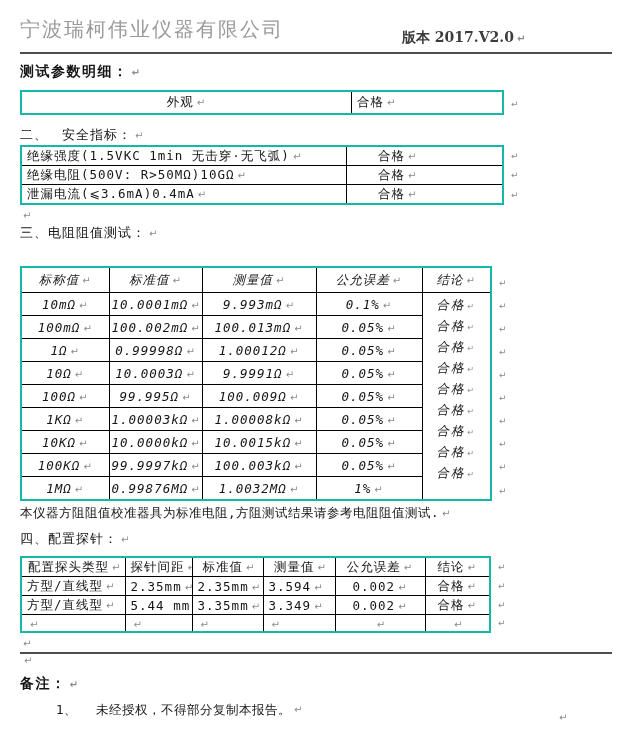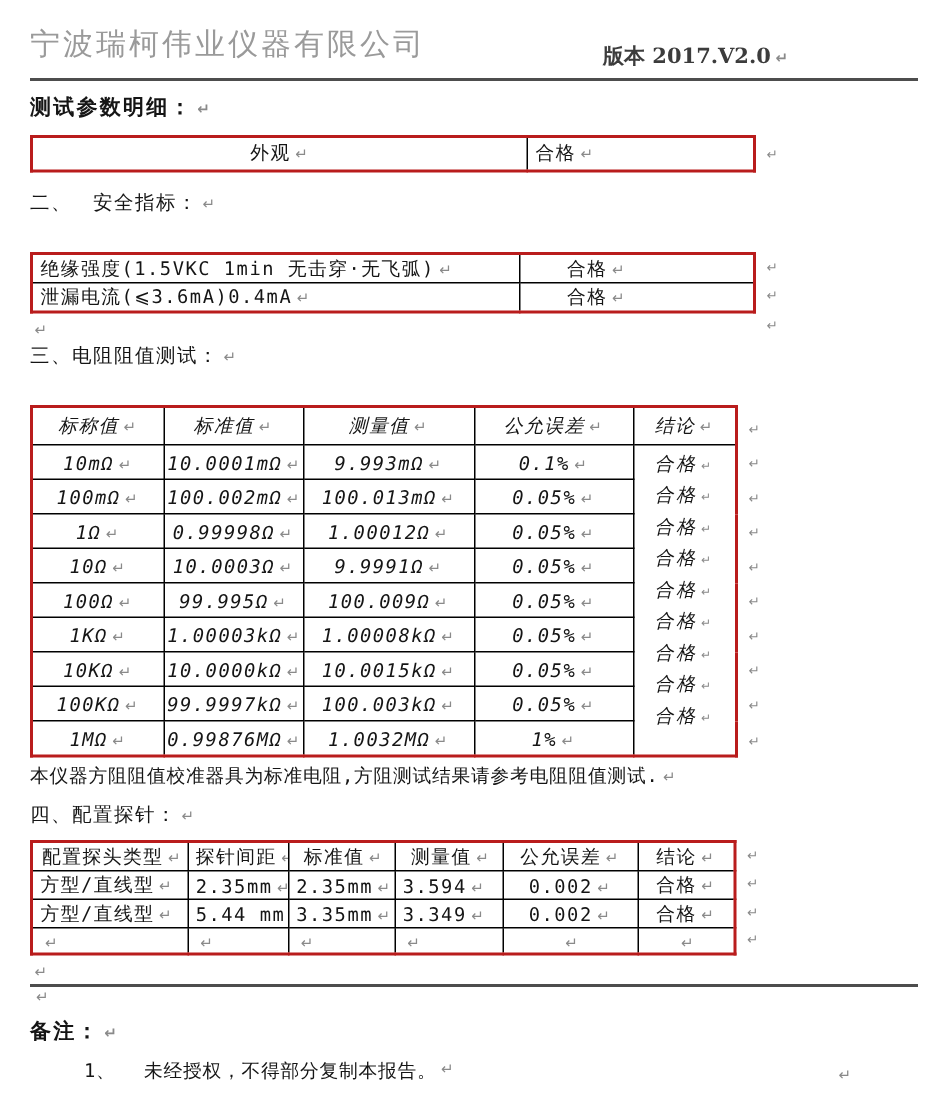--- a/index.html
+++ b/index.html
@@ -25,29 +25,29 @@
   .h-main{margin-top:9px;font-weight:bold;font-size:14px;letter-spacing:1.5px;}
   .sec{margin-top:11px;font-size:13px;letter-spacing:1px;white-space:pre;}
   .note-line{margin-top:4px;font-size:12.5px;letter-spacing:0.5px;}
   .pm{color:#8a8a8a;font-size:10px;margin-left:3px;font-family:"DejaVu Sans",sans-serif;}
   .pm.cm{font-size:8px;margin-left:2px;}
   .pm.out{position:absolute;font-size:9px;}
   .pm.solo{display:inline-block;}
 
   
   .tblwrap{position:relative;width:505px;}
-  table{border-collapse:collapse;border:2px solid #b91c1c;table-layout:fixed;}
+  table{border-collapse:collapse;border:2px solid #14b8a6;table-layout:fixed;}
   td,th{border:1px solid #000;padding:0 2px;font-weight:normal;font-size:12.5px;
         letter-spacing:1px;overflow:hidden;white-space:nowrap;}
   .l{text-align:left;padding-left:5px;}
   .c{text-align:center;}
   #t1{width:484px;margin-top:9px;}
   #t1 td{height:21px;}
   #t1 .col-a{width:325px;}
-  #t2{width:484px;margin-top:24px;}
+  #t2{width:484px;margin-top:1px;}
   #t2 td{height:18px;}
   #t2 .res{text-align:center;padding-right:55px;}
   #t3{width:470px;margin-top:24px;font-style:italic;}
   #t3 th{height:24px;text-align:center;}
   #t3 td{height:22px;text-align:center;}
   #t4{width:469px;margin-top:8px;}
   #t4 th{height:18px;text-align:center;}
   #t4 td{height:18px;}
   #t4 tr.empty td{height:16px;}
 
@@ -93,20 +93,24 @@
 
   <div class="tblwrap">
     <table id="t2">
       <colgroup>
           <col style="width:325px">
           <col>
         </colgroup>
       <tbody id="t2body">
           <tr>
             <td class="l"><span>绝缘强度(1.5VKC 1min 无击穿·无飞弧)</span><span class="pm">↵</span></td>
+            <td class="res"><span>合格</span><span class="pm">↵</span></td>
+          </tr>
+          <tr>
+            <td class="l"><span>绝缘电阻(500V: R&gt;50MΩ)10GΩ</span><span class="pm">↵</span></td>
             <td class="res"><span>合格</span><span class="pm">↵</span></td>
           </tr>
           <tr>
             <td class="l"><span>泄漏电流(⩽3.6mA)0.4mA</span><span class="pm">↵</span></td>
             <td class="res"><span>合格</span><span class="pm">↵</span></td>
           </tr>
         </tbody>
     </table>
   <span class="pm out" style="left: 488px; top: 6px;">↵</span>
       <span class="pm out" style="left: 488px; top: 25px;">↵</span>

